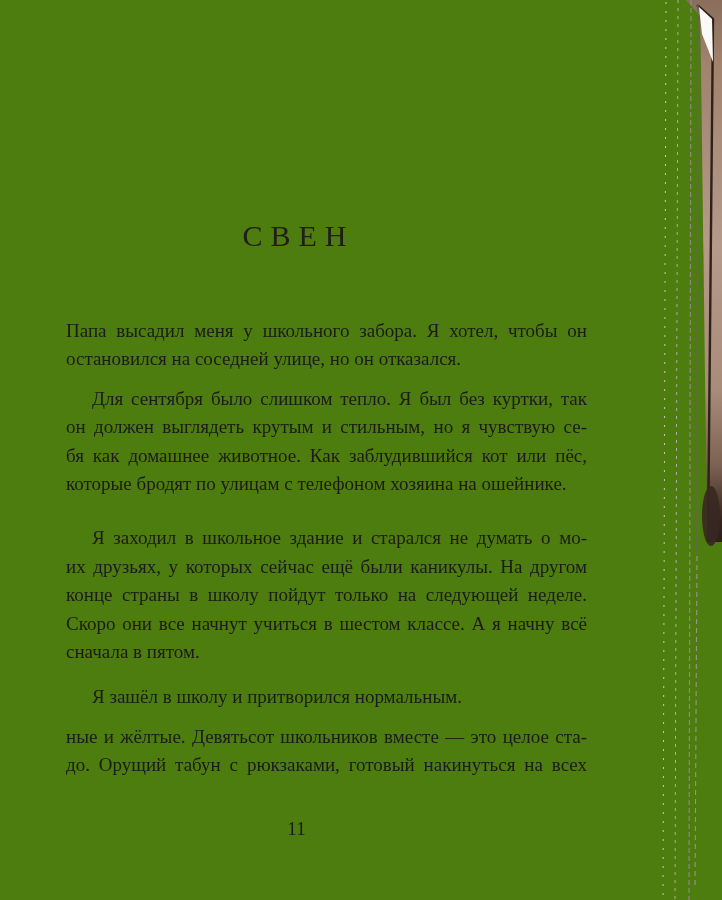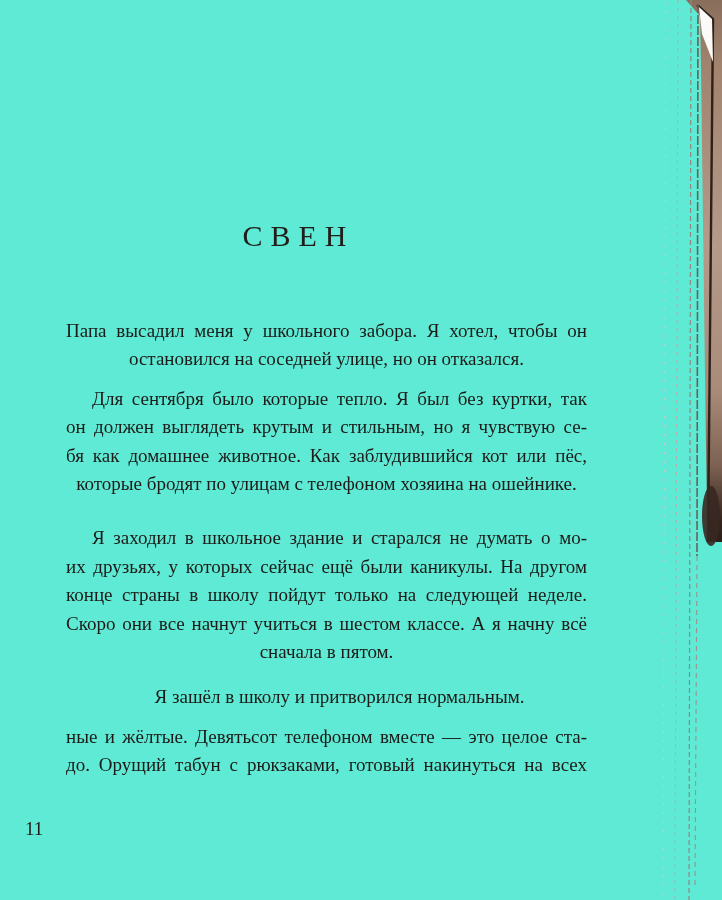--- a/index.html
+++ b/index.html
@@ -4,21 +4,21 @@
 <style>
   html, body {
     margin: 0;
     padding: 0;
     background: #ffffff;
   }
   .scan {
     position: relative;
     width: 722px;
     height: 900px;
-    background: #5eead4;
+    background: #4d7c0f;
     overflow: hidden;
     font-family: "Liberation Serif", "DejaVu Serif", serif;
     color: #1d1b19;
   }
   .chapter-title {
     position: absolute;
     top: 219px;
     left: 55px;
     width: 543px;
     text-align: center;
@@ -36,33 +36,32 @@
     line-height: 28.4px;
     color: #1d1b19;
   }
   .para { margin: 11px; }
   .para.gap-large { margin-top: 26px; }
   .para.gap-small { margin-top: 17px; }
   .line {
     white-space: normal;
     overflow: hidden;
     height: 28.4px;
-    text-align: center;
   }
   .line.just {
     text-align: justify;
     text-align-last: justify;
   }
   .line.indent { padding-left: 26px; }
   .page-number {
     position: absolute;
     top: 818px;
     left: 55px;
     width: 543px;
-    text-align: left;
+    text-align: center;
     font-size: 19px;
     transform: translateX(-30px);
     color: #1d1b19;
   }
   .fore-edge {
     position: absolute;
     top: 0;
     right: 0;
     width: 82px;
     height: 900px;
@@ -75,37 +74,37 @@
 <div class="scan">
 
   <div class="chapter-title">СВЕН</div>
 
   <div class="text-block">
       <div class="para">
         <div class="line just">Папа высадил меня у школьного забора. Я хотел, чтобы он</div>
         <div class="line">остановился на соседней улице, но он отказался.</div>
       </div>
       <div class="para">
-        <div class="line just indent">Для сентября было которые тепло. Я был без куртки, так</div>
+        <div class="line just indent">Для сентября было слишком тепло. Я был без куртки, так</div>
         <div class="line just">он должен выглядеть крутым и стильным, но я чувствую се-</div>
         <div class="line just">бя как домашнее животное. Как заблудившийся кот или пёс,</div>
         <div class="line">которые бродят по улицам с телефоном хозяина на ошейнике.</div>
       </div>
       <div class="para gap-large">
         <div class="line just indent">Я заходил в школьное здание и старался не думать о мо-</div>
         <div class="line just">их друзьях, у которых сейчас ещё были каникулы. На другом</div>
         <div class="line just">конце страны в школу пойдут только на следующей неделе.</div>
         <div class="line just">Скоро они все начнут учиться в шестом классе. А я начну всё</div>
         <div class="line">сначала в пятом.</div>
       </div>
       <div class="para gap-small">
         <div class="line indent">Я зашёл в школу и притворился нормальным.</div>
       </div>
       <div class="para">
-        <div class="line just">ные и жёлтые. Девятьсот телефоном вместе — это целое ста-</div>
+        <div class="line just">ные и жёлтые. Девятьсот школьников вместе — это целое ста-</div>
         <div class="line just">до. Орущий табун с рюкзаками, готовый накинуться на всех</div>
       </div>
     </div>
 
   <div class="page-number">11</div>
 
   <svg class="fore-edge" viewBox="0 0 82 900" width="82" height="900">
     <defs>
       <linearGradient id="edgeBrown" x1="0" y1="0" x2="0" y2="1">
         <stop offset="0" stop-color="#8a6e5c"></stop>

